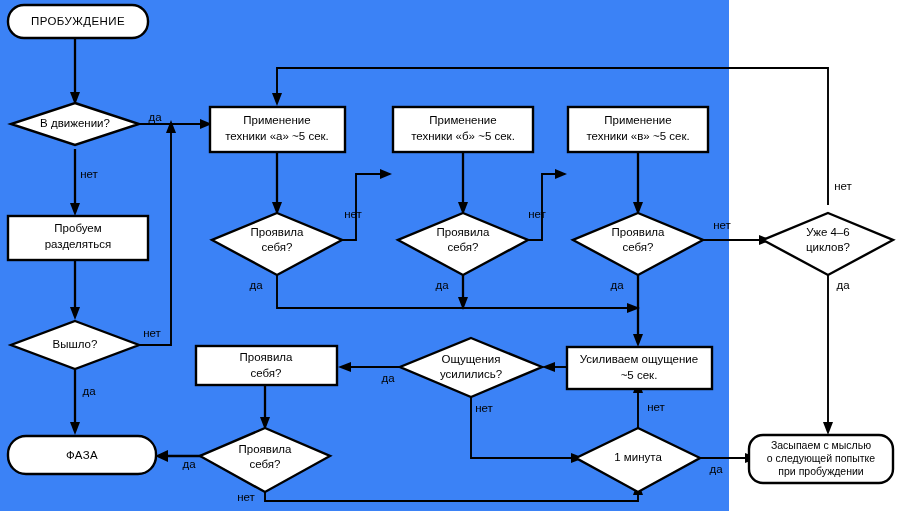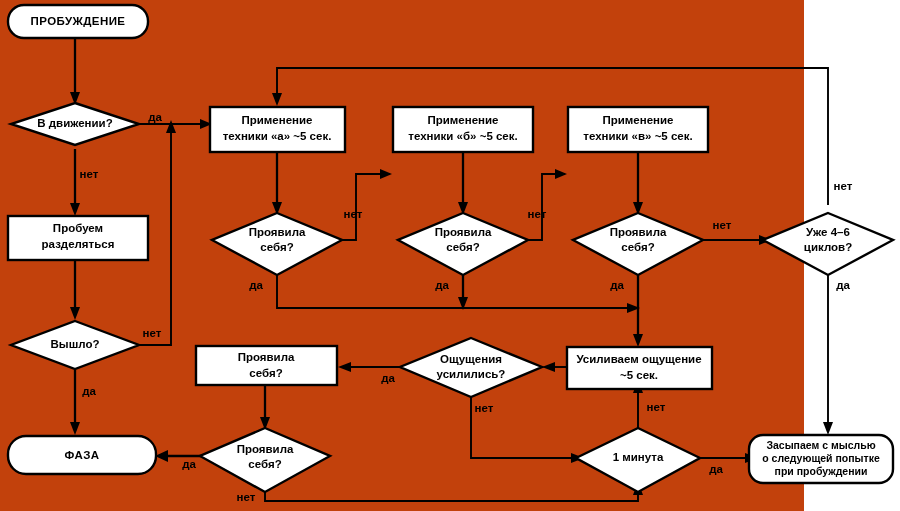--- a/index.html
+++ b/index.html
@@ -8,24 +8,23 @@
     background: #ffffff;
   }
   body {
     width: 900px;
     height: 511px;
     font-family: "Liberation Sans", "DejaVu Sans", sans-serif;
     overflow: hidden;
   }
   #flowchart-root {
     position: relative;
-    width: 804px;
+    width: 729px;
     height: 511px;
-    background: #c2410c;
-    font-weight: bold;
+    background: #3b82f6;
   }
   svg#diagram {
     display: block;
     width: 900px;
     height: 511px;
   }
   .node-shape {
     fill: #ffffff;
     stroke: #000000;
     stroke-width: 2.4;

